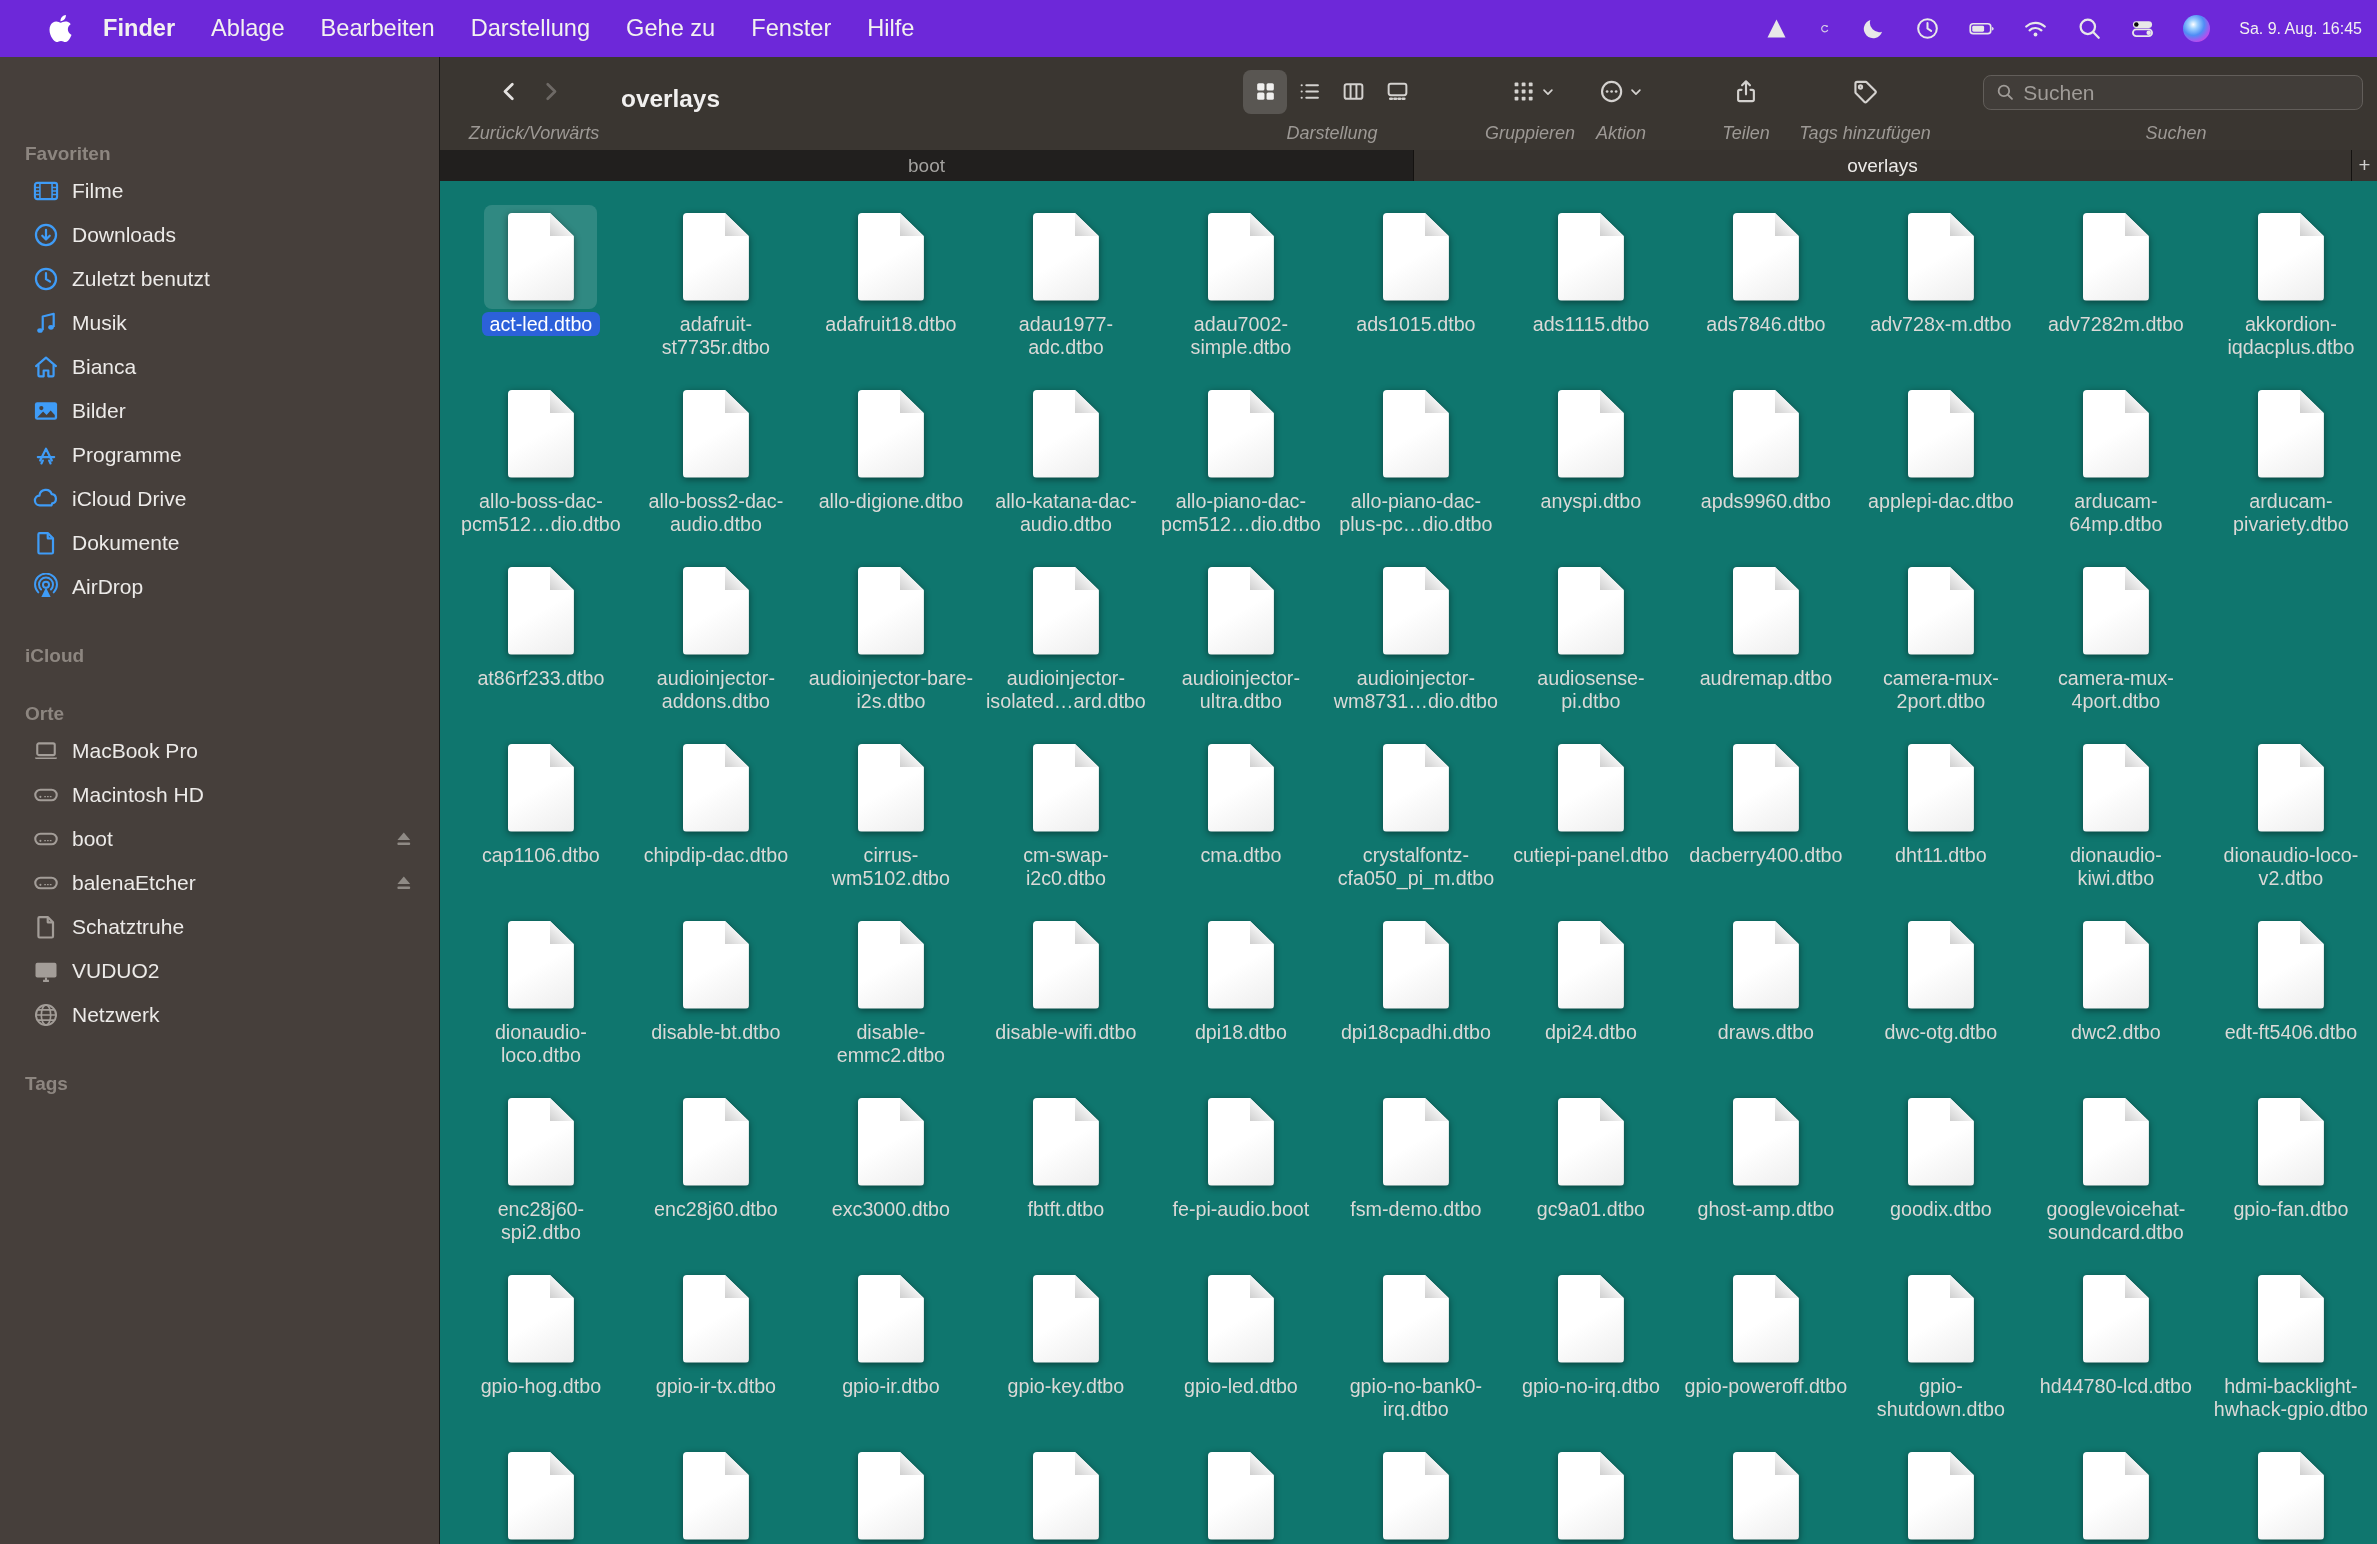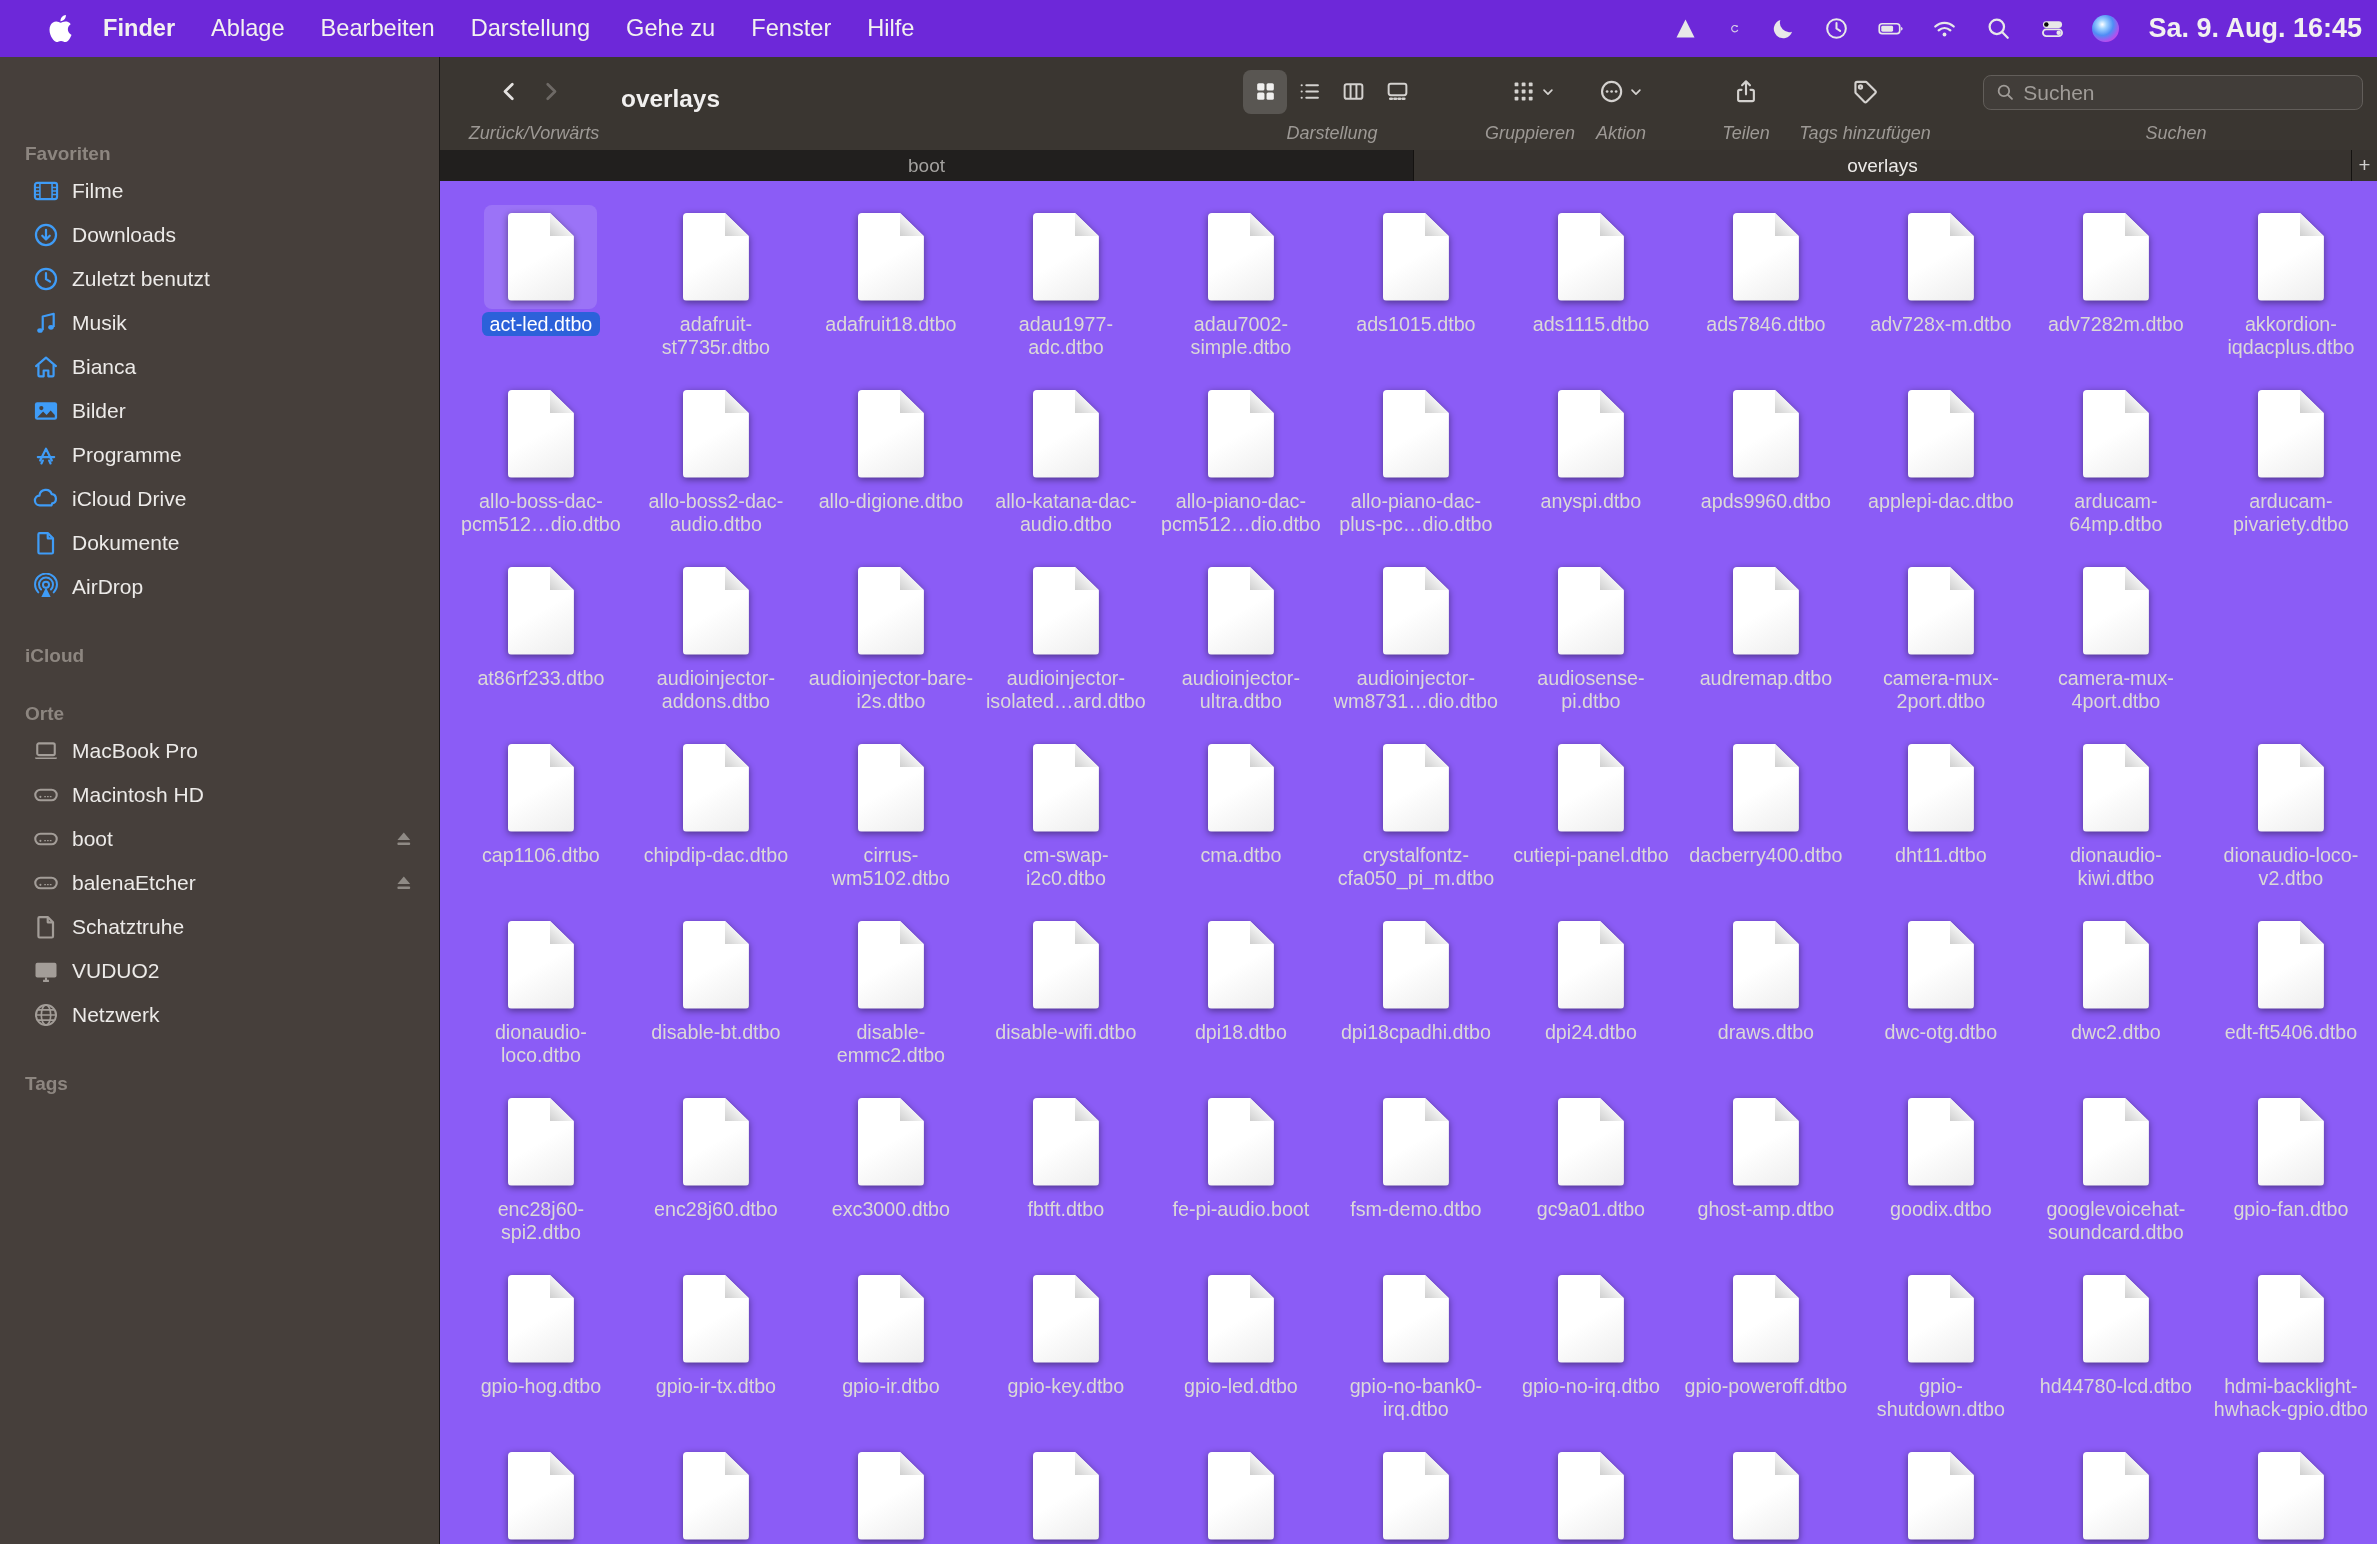--- a/index.html
+++ b/index.html
@@ -10,21 +10,21 @@
     display:flex;align-items:center;color:#f2f1f0;font-size:23.6px;padding-left:12px;}
   .apple{margin:0 11px 0 35px;display:flex;align-items:center;}
   .apple svg{width:27px;height:27px;fill:#fff;}
   .mb-item{padding:0 18px;white-space:nowrap;}
   .mb-item.bold{font-weight:bold;}
   .mb-right{margin-left:auto;display:flex;align-items:center;}
   .st-icon{margin:0 13.4px;display:flex;align-items:center;color:#e8e8e8;}
   .st-icon svg{width:27px;height:27px;}
   .siri-orb{width:27px;height:27px;border-radius:50%;
     background:radial-gradient(circle at 38% 35%,#ffffff 0%,#9fd2ff 18%,#4f8df5 45%,#b44ef0 72%,#f0568f 100%);}
-  .clock{margin:0 27px 0 15.7px;white-space:nowrap;font-size:27px;font-weight:bold;}
+  .clock{margin:0 27px 0 15.7px;white-space:nowrap;font-size:16px;}
   
   .window{position:absolute;left:0;right:0;top:57px;bottom:0;}
   .sidebar{position:absolute;left:0;top:0;bottom:0;width:440px;background:#463f3b;
     border-right:0.8px solid #1a1715;box-sizing:border-box;padding-top:85px;color:#eceae8;}
   .sb-header{margin:0 0 3.1px 25px;font-size:19px;font-weight:bold;color:#8d8680;height:23.6px;line-height:23.6px;}
   .sb-header.gap{margin-top:35px;}
   .sb-item{position:relative;height:44px;display:flex;align-items:center;padding-left:30px;font-size:21px;color:#eceae8;}
   .sb-item .sb-ic{width:31px;height:31px;display:flex;align-items:center;justify-content:center;margin-right:11px;flex:0 0 auto;}
   .sb-item .sb-ic svg{width:28px;height:28px;}
   .tint-blue{color:#3f9cf7;} .tint-cyan{color:#41b9ea;} .tint-gray{color:#a39d98;}
@@ -51,21 +51,21 @@
     display:flex;align-items:center;padding:0 11px;color:#a09c98;}
   .searchbox svg{width:20.4px;height:20.4px;margin-right:7.9px;flex:0 0 auto;}
   .searchbox .ph{font-size:21px;}
   
   .tabbar{height:31px;flex:0 0 auto;display:flex;background:#141210;}
   .tab{display:flex;align-items:center;justify-content:center;font-size:19px;}
   .tab.inactive{width:973px;background:#211f1e;color:#a3a19f;border-right:1.6px solid #141210;}
   .tab.active{flex:1;background:#37332f;color:#eceae8;}
   .newtab{width:25px;background:#37332f;border-left:1.6px solid #141210;display:flex;align-items:center;justify-content:center;color:#cfcecd;font-size:20.4px;}
   
-  .grid{flex:1;background:#8b5cf6;overflow:hidden;padding-top:23.6px;box-sizing:border-box;}
+  .grid{flex:1;background:#0f766e;overflow:hidden;padding-top:23.6px;box-sizing:border-box;}
   .grow{display:flex;height:177px;padding-left:13.4px;}
   .cell{width:175px;flex:0 0 auto;display:flex;flex-direction:column;align-items:center;}
   .icon-box{height:104px;width:113px;display:flex;align-items:center;justify-content:center;border-radius:7.9px;}
   .cell.selected .icon-box{background:rgba(255,255,255,0.14);}
   .ficon{position:relative;width:66px;height:88px;filter:drop-shadow(0 2.4px 3.9px rgba(0,0,0,0.45));}
   .ficon .page{width:100%;height:100%;border-radius:3.9px;
     background:linear-gradient(150deg,#ffffff 50%,#ededed 100%);
     clip-path:polygon(0 0,63% 0,100% 27%,100% 100%,0 100%);}
   .ficon .fold{position:absolute;top:0;right:0;width:24.4px;height:23.6px;
     background:linear-gradient(to bottom left,#fbfbfb 40%,#cfcfcf 100%);

